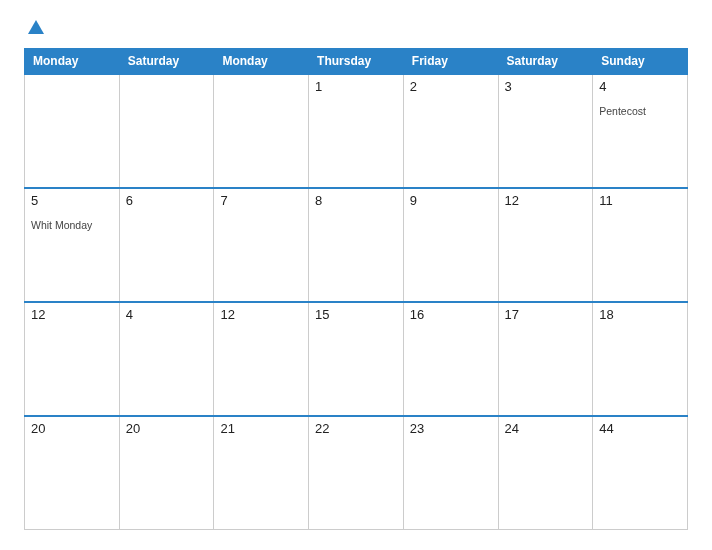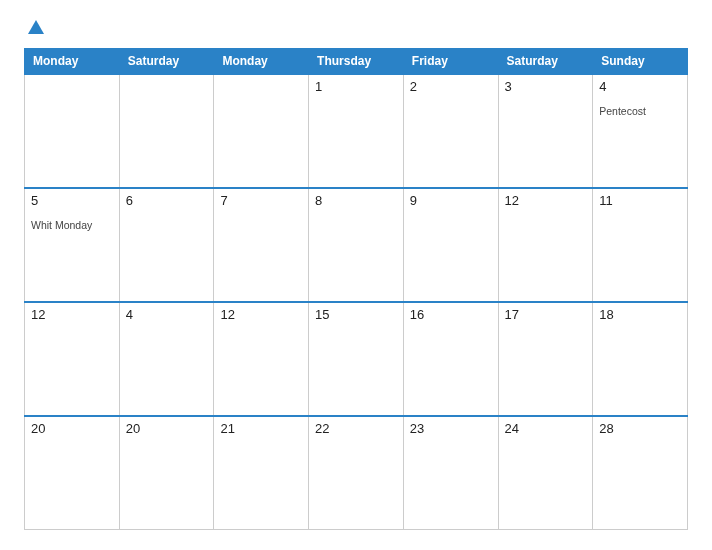--- a/index.html
+++ b/index.html
@@ -217,17 +217,17 @@
         <td>
           <span class="day-number">22</span>
         </td>
         <td>
           <span class="day-number">23</span>
         </td>
         <td>
           <span class="day-number">24</span>
         </td>
         <td>
-          <span class="day-number">28</span>
+          <span class="day-number">44</span>
         </td>
       </tr>
     </tbody>
 </table>
 
 </body></html>

